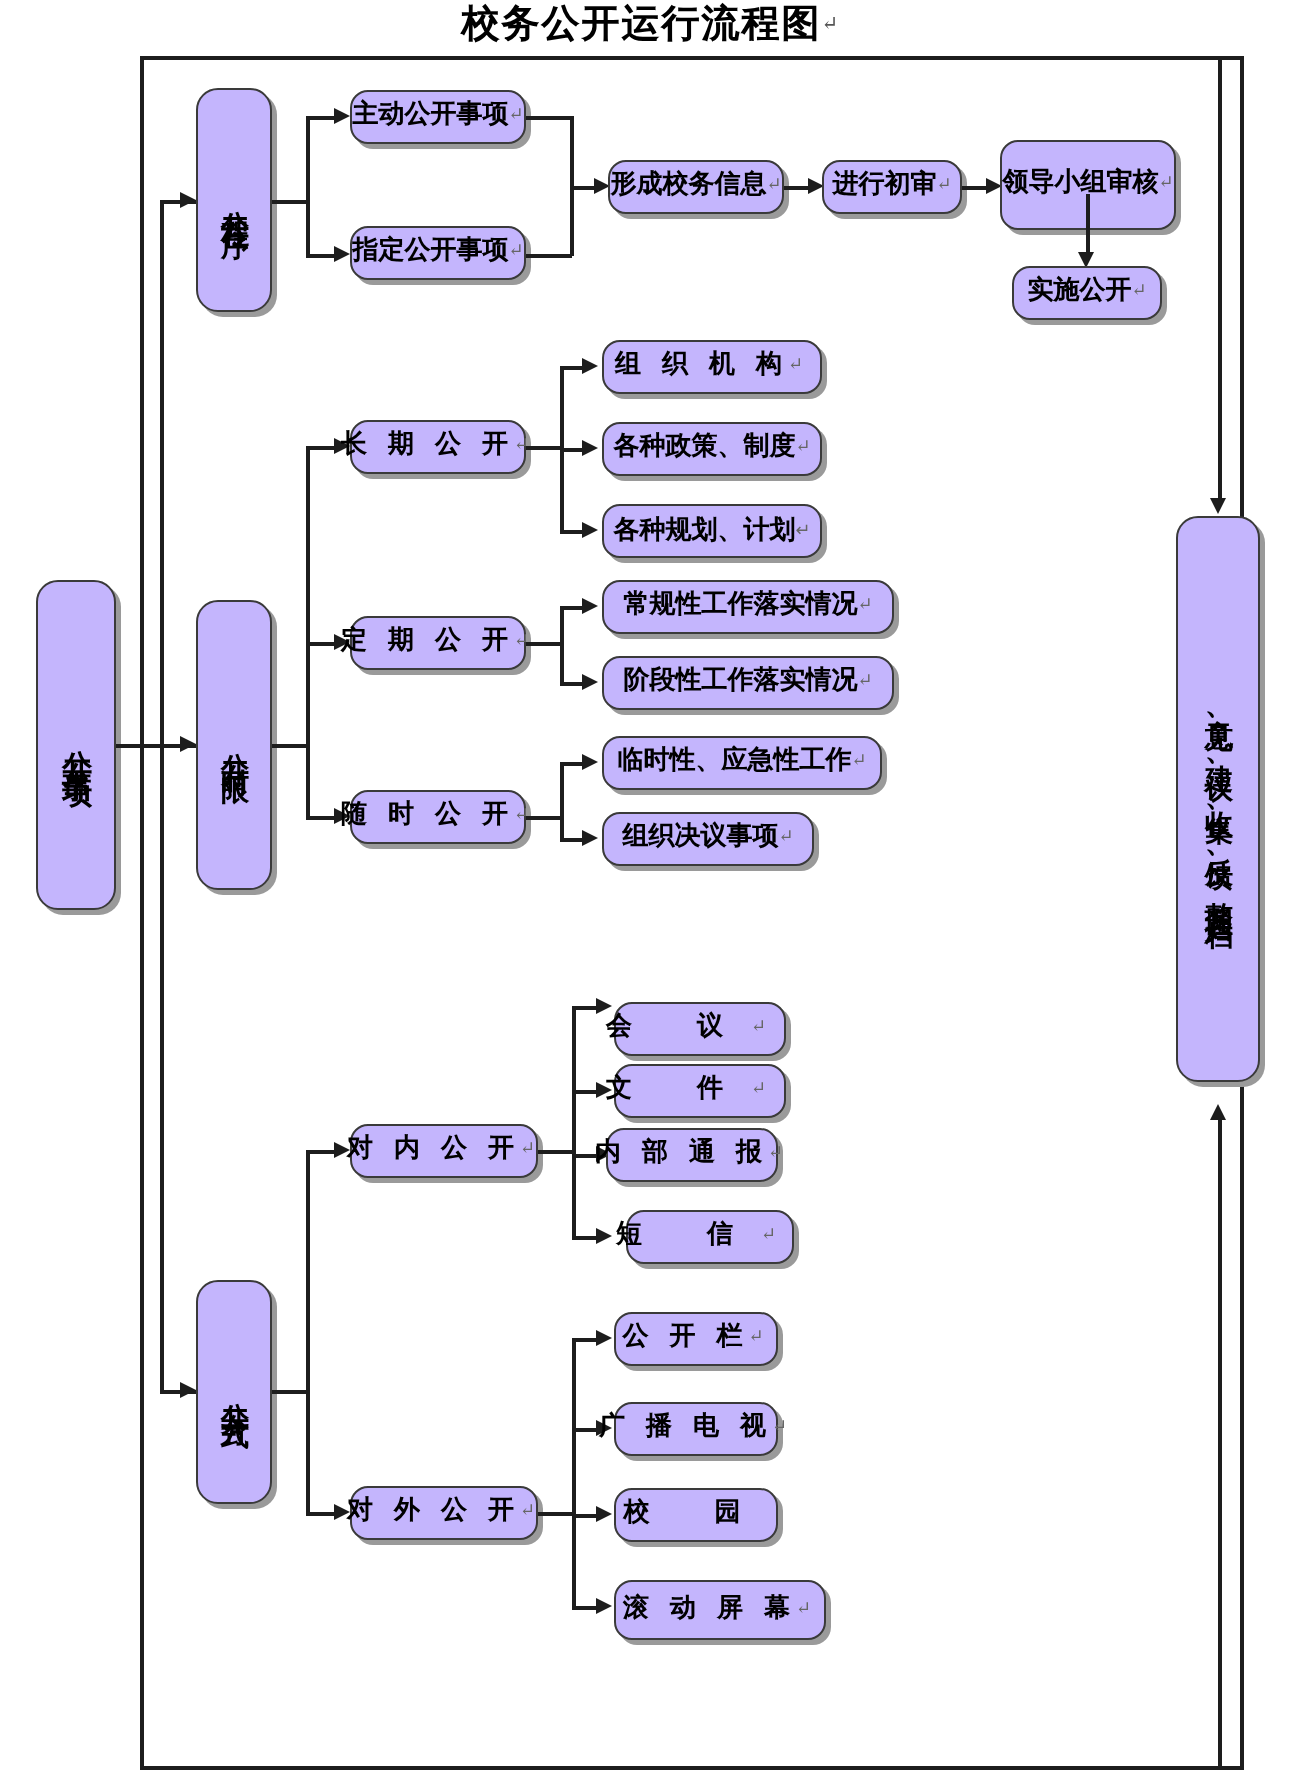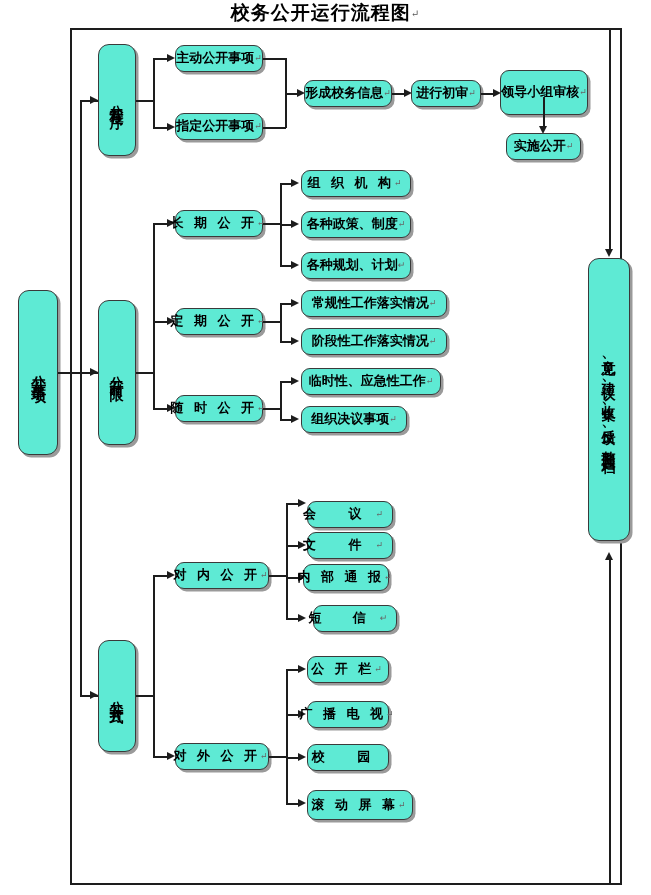--- a/index.html
+++ b/index.html
@@ -11,21 +11,21 @@
     position:absolute;left:0;top:0;width:651px;height:26px;
     text-align:center;font-size:19px;font-weight:bold;
     font-family:"DejaVu Serif","Liberation Serif",serif;
     color:#000;letter-spacing:1px;line-height:24px;white-space:nowrap;
   }
   .title .pilcrow{font-size:10px;font-weight:normal;color:#555;vertical-align:middle;}
 
   
   .node{
     position:absolute;box-sizing:border-box;
-    border:1.4px solid #3a3a3a;border-radius:9px;background:#5eead4;
+    border:1.4px solid #3a3a3a;border-radius:9px;background:#c4b5fd;
     box-shadow:2.5px 2.5px 0 0 #9a9a9a;
     display:flex;align-items:center;justify-content:center;
     font-family:"DejaVu Serif","Liberation Serif",serif;
     font-weight:bold;color:#000;font-size:13px;line-height:1.15;
     text-align:center;white-space:nowrap;
   }
   .node.vert{
     writing-mode:vertical-rl;text-orientation:upright;
     letter-spacing:5px;border-radius:11px;
   }
@@ -254,21 +254,21 @@
       <span class="pc">↵</span>
   </div>
   <div class="node sp3" style="left:307px;top:532px;width:86px;height:27px;">
     <span>文        件</span>
       <span class="pc">↵</span>
   </div>
   <div class="node sp2" style="left:303px;top:564px;width:86px;height:27px;">
     <span>内 部 通 报</span>
       <span class="pc">↵</span>
   </div>
-  <div class="node sp3" style="left:313px;top:605px;width:84px;height:27px;font-family:Liberation Serif, serif;">
+  <div class="node sp3" style="left:313px;top:605px;width:84px;height:27px;">
     <span>短        信</span>
       <span class="pc">↵</span>
   </div>
 
   <div class="ln h" style="left:269px;top:756px;width:18px;"></div>
   <div class="ln v" style="left:286px;top:669px;height:135px;"></div>
   <div class="ln h" style="left:286px;top:669px;width:14px;"></div>
   <div class="ar r" style="left:298px;top:664.5px;"></div>
   <div class="ln h" style="left:286px;top:714px;width:14px;"></div>
   <div class="ar r" style="left:298px;top:709.5px;"></div>

